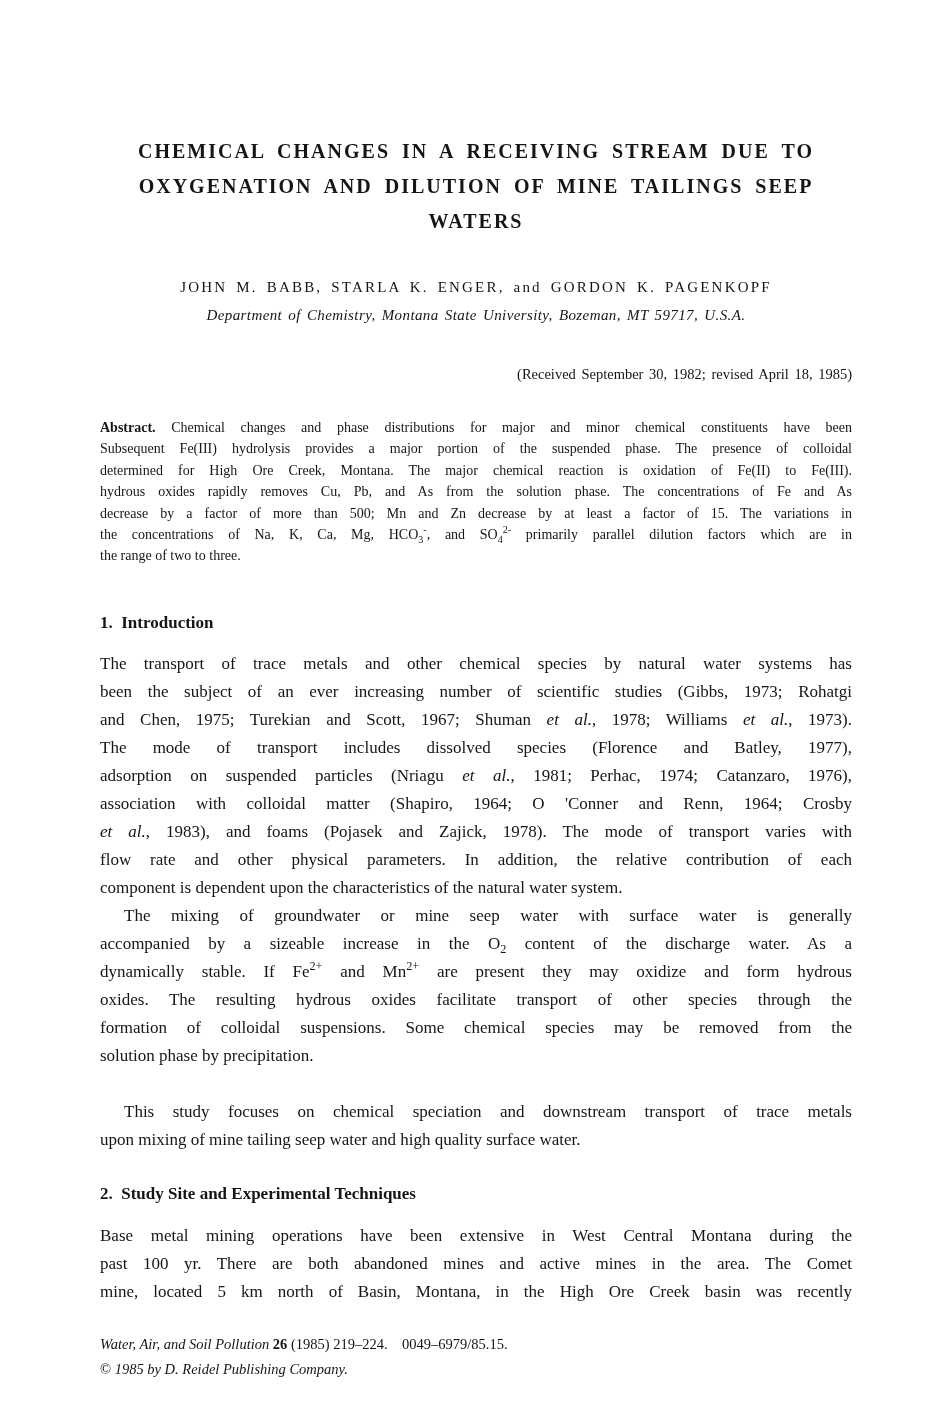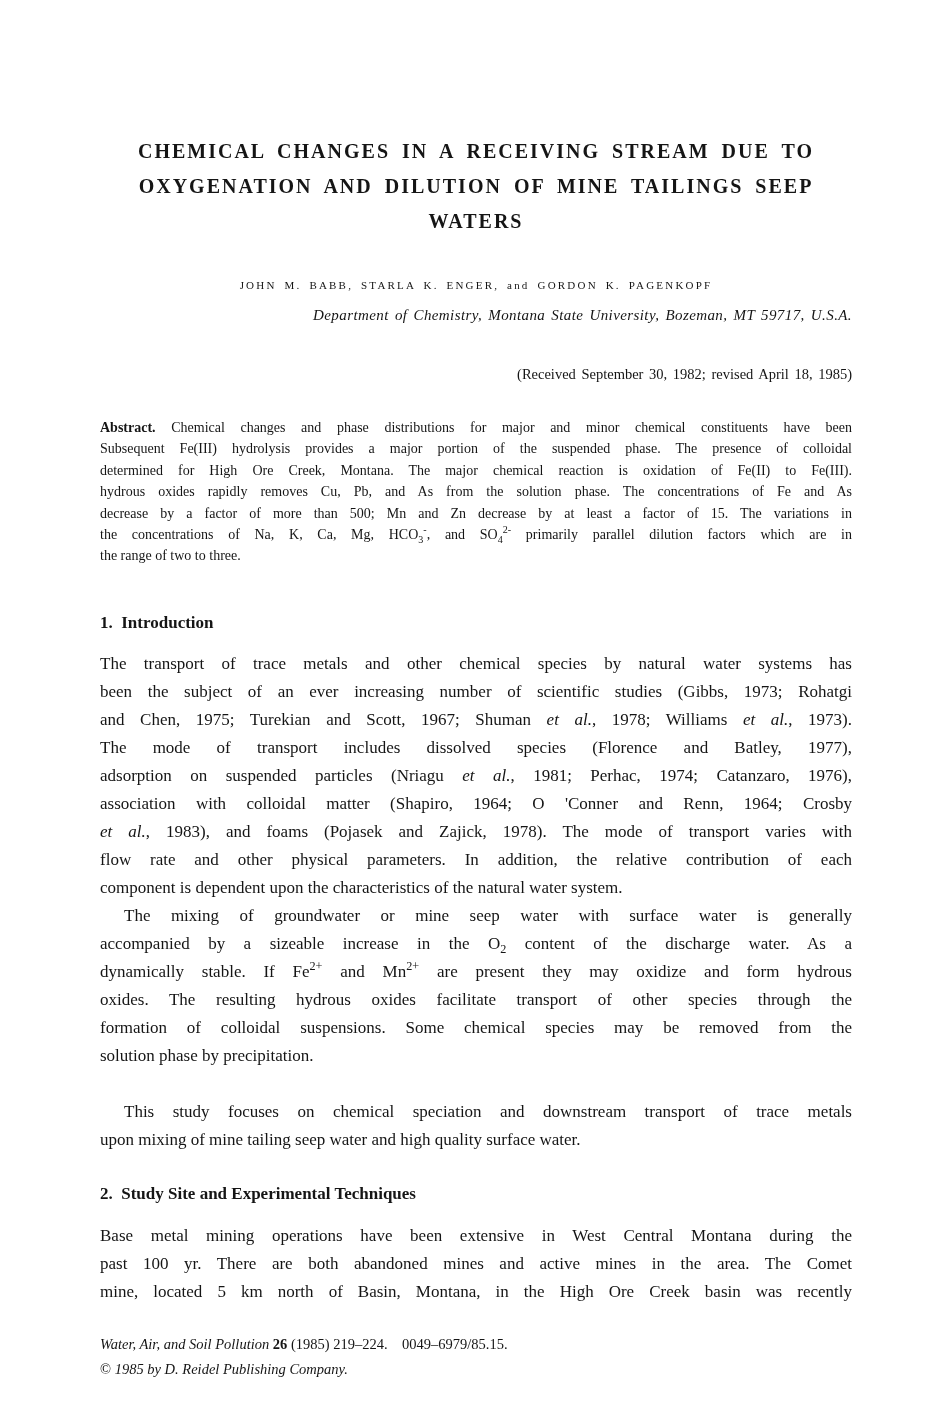--- a/index.html
+++ b/index.html
@@ -29,27 +29,27 @@
     font-size: 20px;
     letter-spacing: 2px;
     word-spacing: 5px;
     line-height: 35px;
   }
   .title-block .line { text-align: center; }
   
   .authors-line {
     top: 279px;
     text-align: center;
-    font-size: 11px;
+    font-size: 15px;
     letter-spacing: 2.2px;
     word-spacing: 3px;
   }
   .affiliation-line {
     top: 307px;
-    text-align: right;
+    text-align: center;
     font-style: italic;
     font-size: 15px;
     letter-spacing: 0.4px;
     word-spacing: 2px;
   }
   .received-line {
     top: 366px;
     text-align: right;
     font-size: 14.5px;
     word-spacing: 2px;

